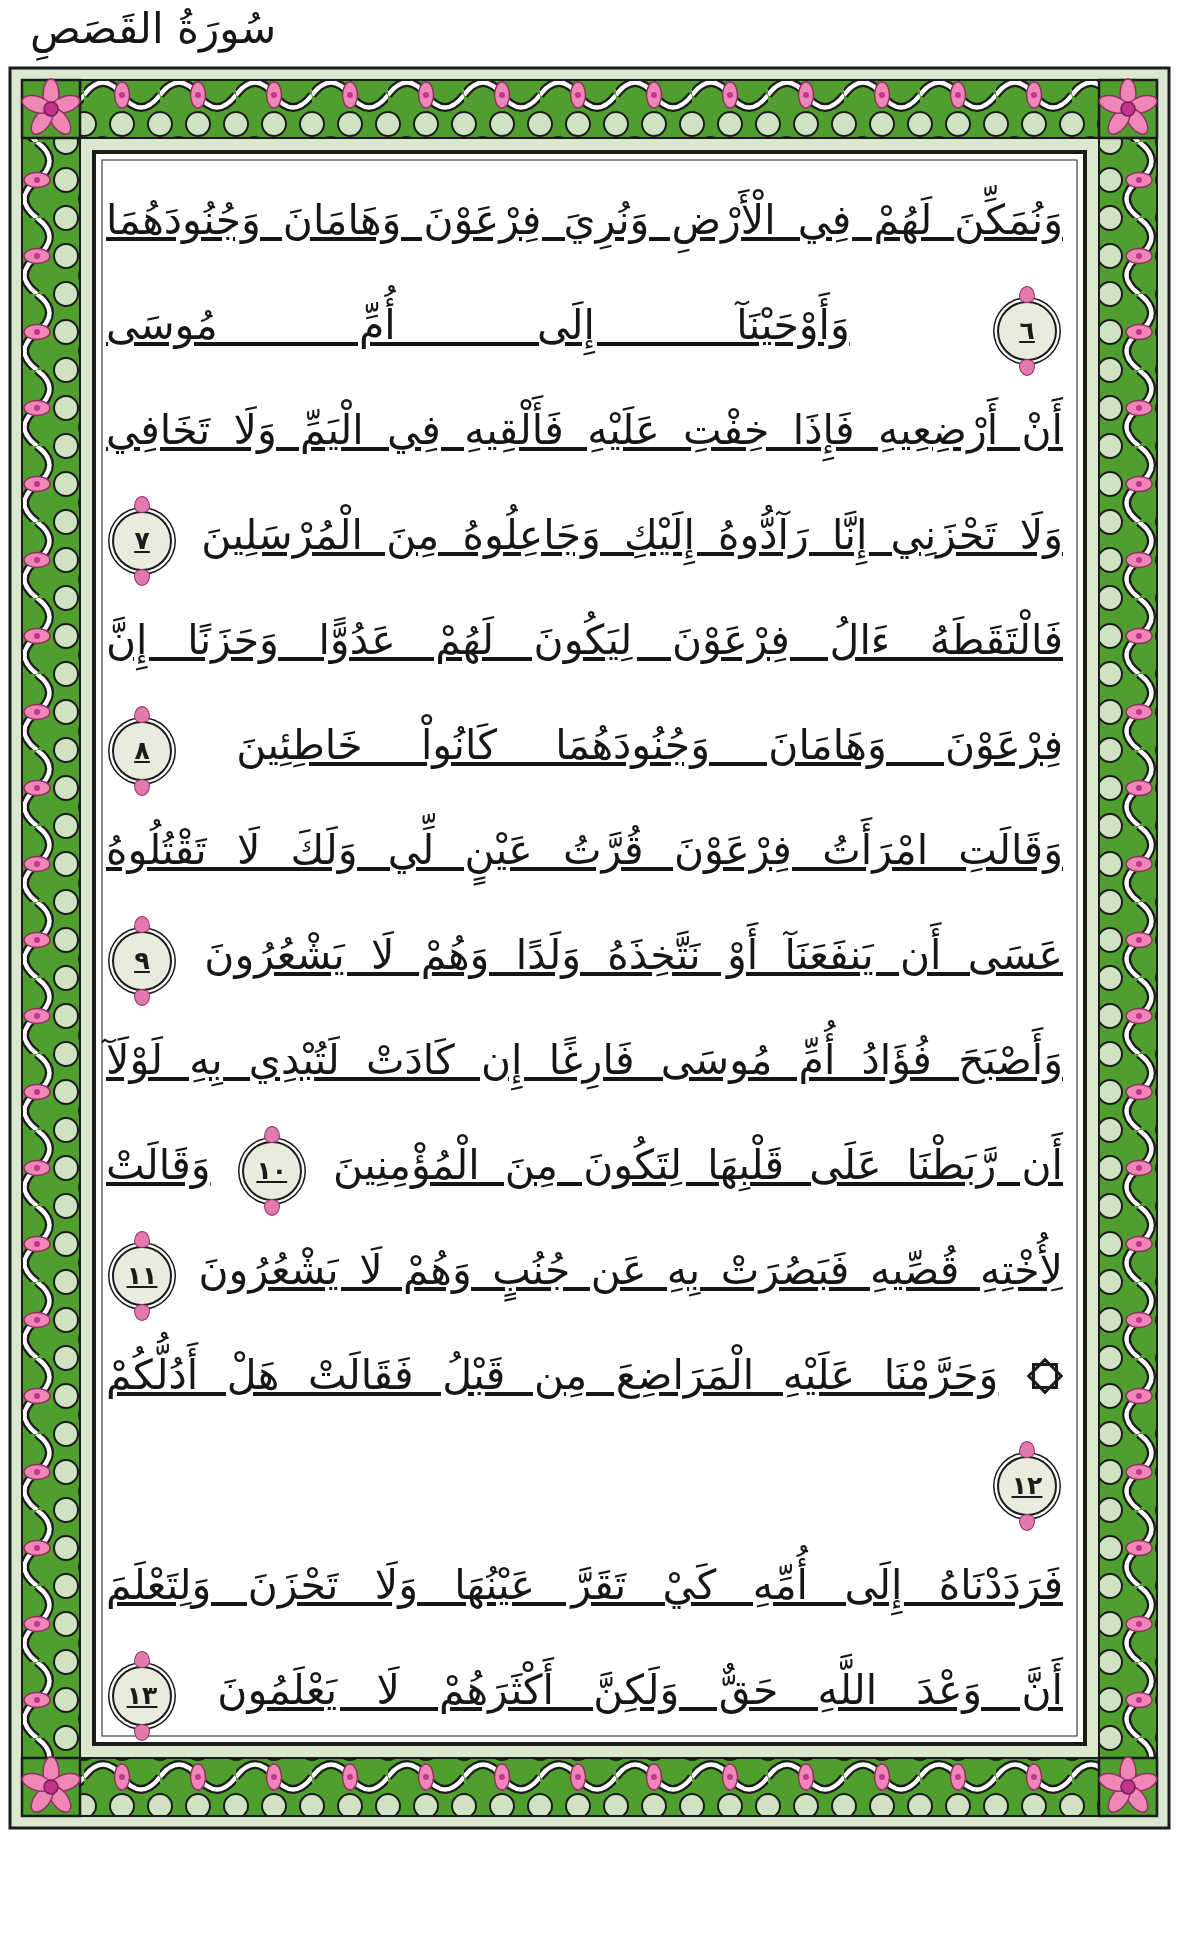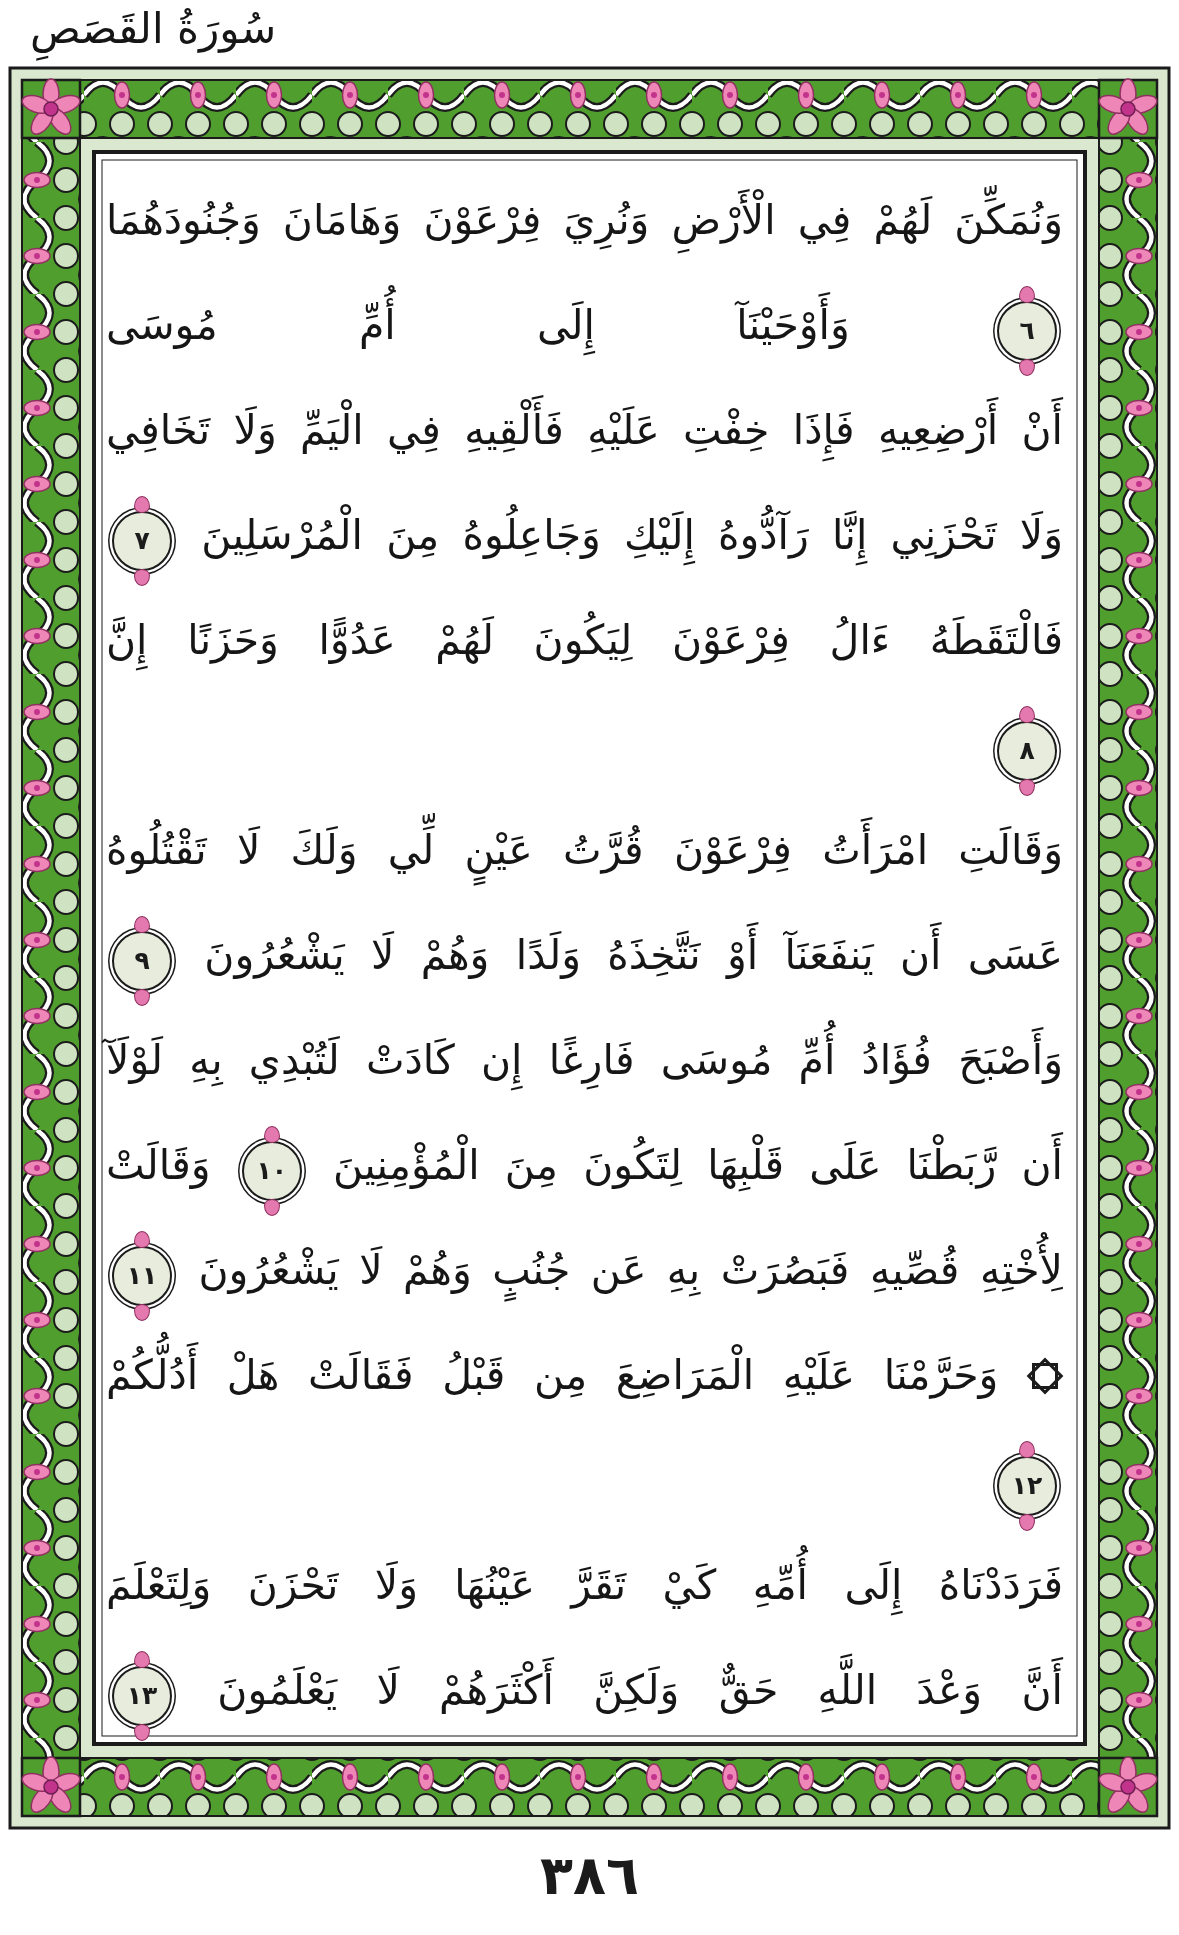--- a/index.html
+++ b/index.html
@@ -16,21 +16,21 @@
   
   .text-area{
     position:absolute;left:106px;top:168px;width:957px;height:1575px;
     direction:rtl;
   }
   .line{
     display:block;height:105px;line-height:105px;
     font-size:41px;letter-spacing:0px;word-spacing:4px;
     text-align:justify;text-align-last:justify;white-space:nowrap;
   }
-  .line span{vertical-align:baseline;}
+  .line span{vertical-align:baseline;text-decoration:underline;}
   
   .marker{
     display:inline-flex;align-items:center;justify-content:center;
     width:56px;height:56px;border-radius:50%;
     background:#e7ecdd;border:2px solid #1b1b1b;
     box-shadow:0 0 0 2.5px #ffffff,0 0 0 4px #1b1b1b;
     position:relative;vertical-align:middle;margin:0 6px;
   }
   .marker .mnum{font-size:25px;line-height:1;font-weight:bold;color:#1b1b1b;}
   .marker::before,.marker::after{
@@ -121,21 +121,21 @@
   <div class="text-area">
       <div class="line"><span>وَنُمَكِّنَ لَهُمْ فِي الْأَرْضِ وَنُرِيَ فِرْعَوْنَ وَهَامَانَ وَجُنُودَهُمَا</span> </div>
       <div class="line"> <span class="marker">
           <span class="mnum">٦</span>
         </span> <span>وَأَوْحَيْنَآ إِلَى أُمِّ مُوسَى</span> </div>
       <div class="line"><span>أَنْ أَرْضِعِيهِ فَإِذَا خِفْتِ عَلَيْهِ فَأَلْقِيهِ فِي الْيَمِّ وَلَا تَخَافِي</span> </div>
       <div class="line"><span>وَلَا تَحْزَنِي إِنَّا رَآدُّوهُ إِلَيْكِ وَجَاعِلُوهُ مِنَ الْمُرْسَلِينَ</span> <span class="marker">
           <span class="mnum">٧</span>
         </span> </div>
       <div class="line"><span>فَالْتَقَطَهُ ءَالُ فِرْعَوْنَ لِيَكُونَ لَهُمْ عَدُوًّا وَحَزَنًا إِنَّ</span> </div>
-      <div class="line"> <span class="marker">
+      <div class="line"><span>فِرْعَوْنَ وَهَامَانَ وَجُنُودَهُمَا كَانُواْ خَاطِئِينَ</span> <span class="marker">
           <span class="mnum">٨</span>
         </span> </div>
       <div class="line"><span>وَقَالَتِ امْرَأَتُ فِرْعَوْنَ قُرَّتُ عَيْنٍ لِّي وَلَكَ لَا تَقْتُلُوهُ</span> </div>
       <div class="line"><span>عَسَى أَن يَنفَعَنَآ أَوْ نَتَّخِذَهُ وَلَدًا وَهُمْ لَا يَشْعُرُونَ</span> <span class="marker">
           <span class="mnum">٩</span>
         </span> </div>
       <div class="line"><span>وَأَصْبَحَ فُؤَادُ أُمِّ مُوسَى فَارِغًا إِن كَادَتْ لَتُبْدِي بِهِ لَوْلَآ</span> </div>
       <div class="line"><span>أَن رَّبَطْنَا عَلَى قَلْبِهَا لِتَكُونَ مِنَ الْمُؤْمِنِينَ</span> <span class="marker">
           <span class="mnum">١٠</span>
         </span> <span>وَقَالَتْ</span> </div>
@@ -145,15 +145,14 @@
       <div class="line"><span class="rub"><i class="sq1"></i><i class="sq2"></i></span> <span>وَحَرَّمْنَا عَلَيْهِ الْمَرَاضِعَ مِن قَبْلُ فَقَالَتْ هَلْ أَدُلُّكُمْ</span> </div>
       <div class="line"> <span class="marker">
           <span class="mnum">١٢</span>
         </span> </div>
       <div class="line"><span>فَرَدَدْنَاهُ إِلَى أُمِّهِ كَيْ تَقَرَّ عَيْنُهَا وَلَا تَحْزَنَ وَلِتَعْلَمَ</span> </div>
       <div class="line"><span>أَنَّ وَعْدَ اللَّهِ حَقٌّ وَلَكِنَّ أَكْثَرَهُمْ لَا يَعْلَمُونَ</span> <span class="marker">
           <span class="mnum">١٣</span>
         </span> </div>
     </div>
 
-  <div class="pagenum">٣٨٦</div>
 
 </div>
 
 </body></html>

